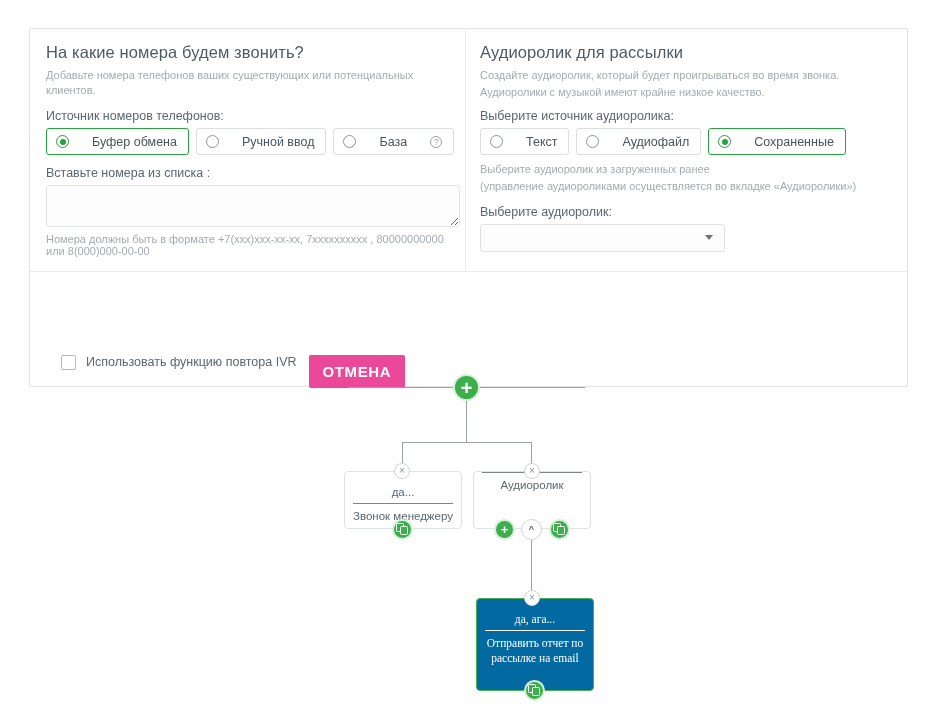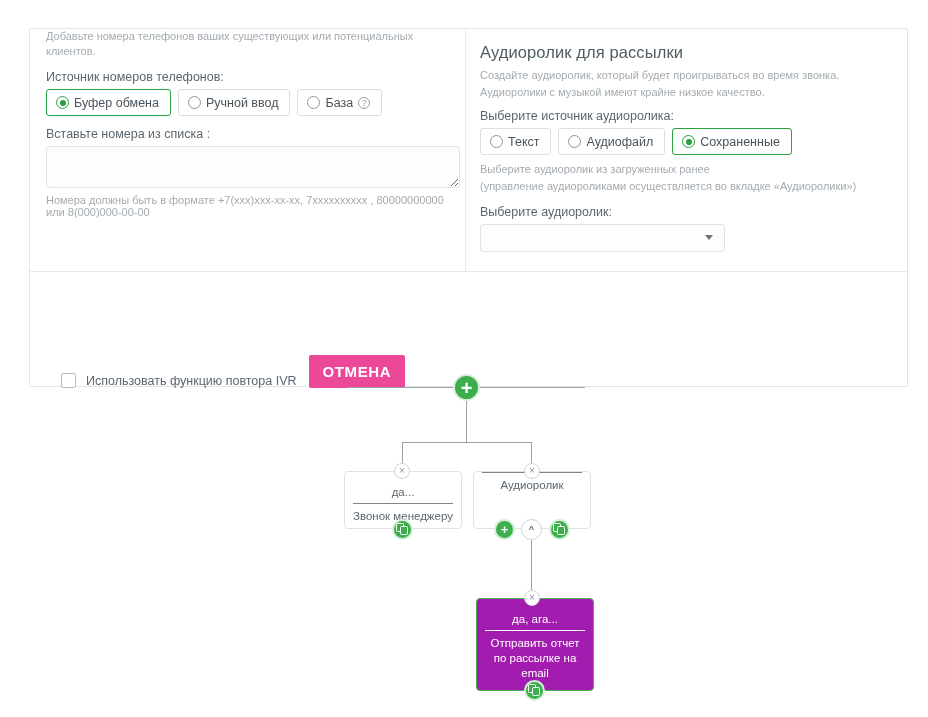--- a/index.html
+++ b/index.html
@@ -97,21 +97,21 @@
 
   
   .radio-row {
     display: flex;
     gap: 7px;
     align-items: stretch;
   }
   .radio-pill {
     display: flex;
     align-items: center;
-    gap: 5px;
+    gap: 23px;
     border: 1px solid #dcdfe2;
     border-radius: 3px;
     background: #fff;
     padding: 6px 11px 6px 9px;
     font-size: 12.5px;
     color: #4a545c;
     cursor: pointer;
     white-space: nowrap;
     height: 27px;
   }
@@ -204,21 +204,21 @@
     left: 0;
     top: 243px;
     right: 0;
     bottom: 0;
   }
   .ivr-row {
     position: absolute;
     left: 31px;
     top: 83px;
     display: flex;
-    align-items: flex-end;
+    align-items: flex-start;
     gap: 10px;
   }
   .chk {
     width: 15px; height: 15px;
     border: 1px solid #b5babe;
     border-radius: 2px;
     background: #fff;
     cursor: pointer;
     flex: 0 0 auto;
   }
@@ -271,22 +271,23 @@
   .plus-big .glyph { font-size: 20px; line-height: 20px; font-weight: bold; }
 
   .node {
     position: absolute;
     border: 1px solid #dfe2e5;
     border-radius: 4px;
     background: #fff;
     text-align: center;
   }
   .node.green {
-    background: #a21caf;
+    background: #0369a1;
     border-color: #4aaf54;
+    font-family: Liberation Serif, serif;
   }
   .node-cond {
     font-size: 11.5px;
     color: #5a6670;
     padding: 14px 6px 5px 6px;
   }
   .node.green .node-cond { color: #fff; }
   .node-rule {
     height: 1px;
     background: #7d858b;
@@ -330,20 +331,21 @@
 <body>
 
 <div id="page">
 
   <div class="card">
 
     <div class="card-top">
       <div class="card-divider-v"></div>
 
       <div class="panel-left">
+        <h2 class="section-title">На какие номера будем звонить?</h2>
         <p class="muted">Добавьте номера телефонов ваших существующих или потенциальных клиентов.</p>
 
         <div class="field-label">Источник номеров телефонов:</div>
 
         <div class="radio-row">
           <div class="radio-pill selected">
             <span class="radio-dot"></span>
             <span>Буфер обмена</span>
           </div>
           <div class="radio-pill">

